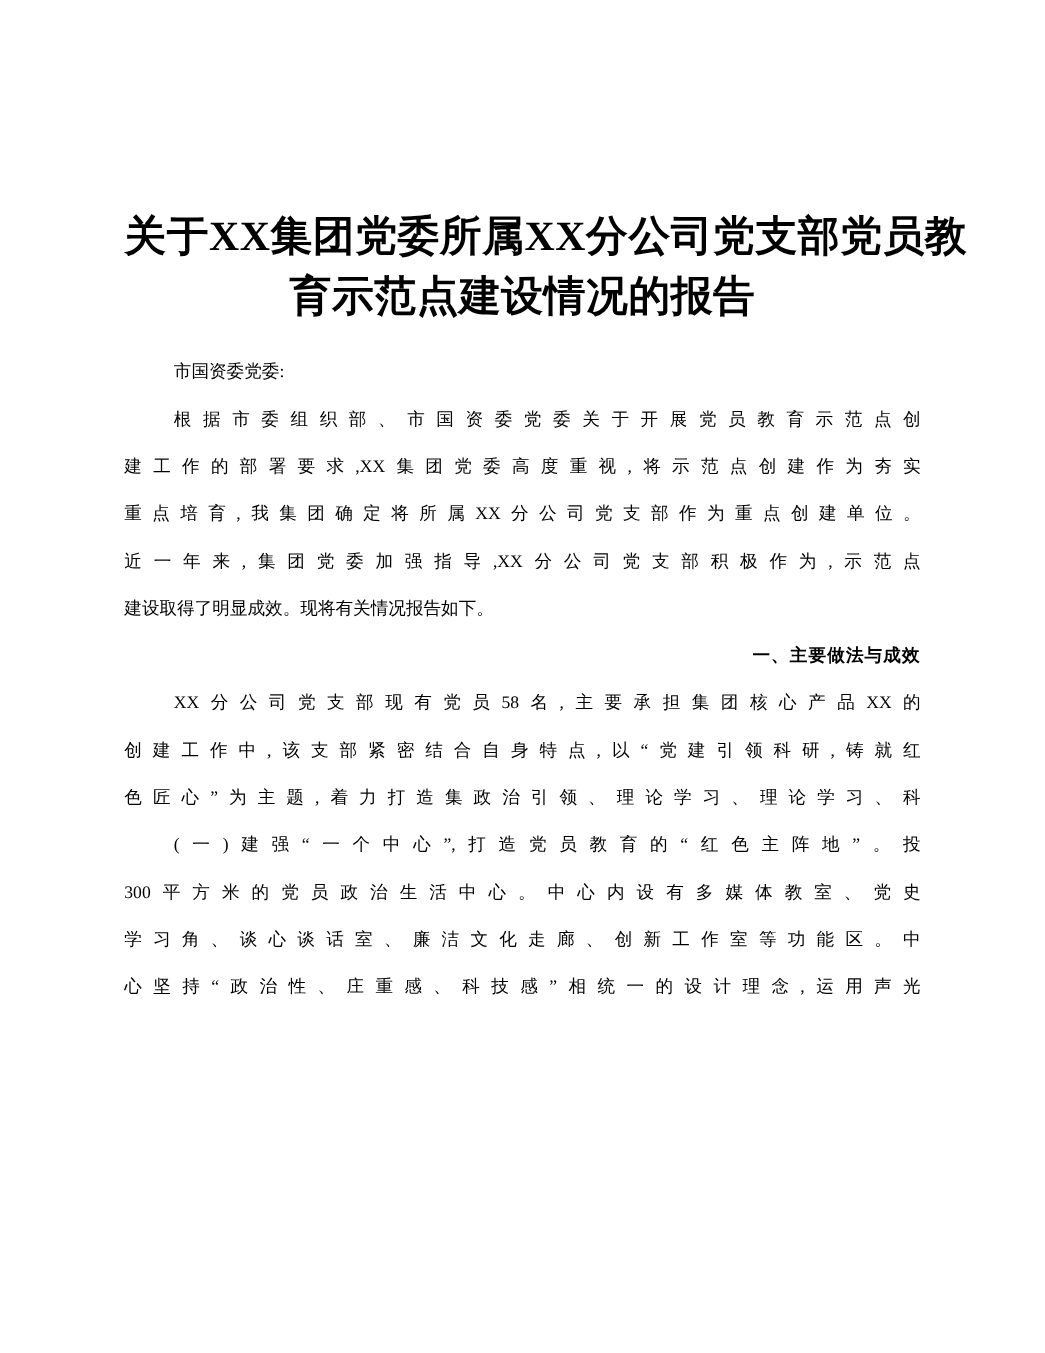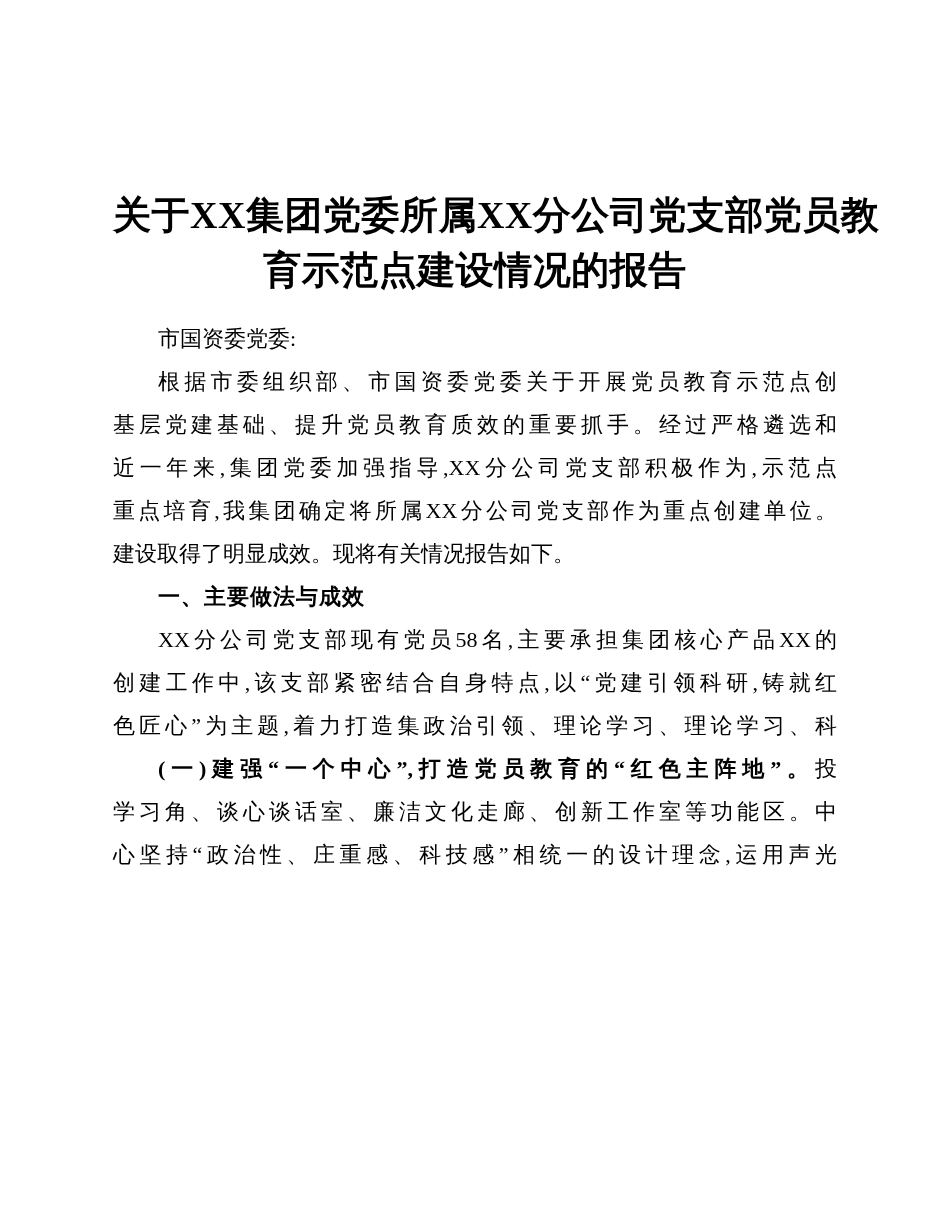--- a/index.html
+++ b/index.html
@@ -26,65 +26,67 @@
     font-weight: 700;
     font-size: 38px;
     line-height: 55px;
     letter-spacing: 0.5px;
   }
   .doc-title .tline {
     white-space: nowrap;
   }
   .doc-body {
     margin-top: 19px;
-    font-size: 22px;
+    font-size: 16px;
     line-height: 43px;
   }
   .line {
     min-height: 43px;
     white-space: nowrap;
   }
   .indent {
     text-indent: 45px;
   }
   .just {
     white-space: normal;
     text-align: justify;
     text-align-last: justify;
   }
   .h2 {
     font-family: "Liberation Sans", "DejaVu Sans", sans-serif;
     font-weight: 700;
     letter-spacing: 1px;
+    text-align: right;
   }
   .lead {
-    font-weight: 700;
+    font-weight: 400;
   }
 </style>
 </head>
 <body>
 
 <div class="page">
   <div class="inner">
 
     <div class="doc-title">
       <div class="tline">关于XX集团党委所属XX分公司党支部党员教</div>
       <div class="tline">育示范点建设情况的报告</div>
     </div>
 
     <div class="doc-body">
       <div class="line indent">市国资委党委:</div>
       <div class="line indent just">根据市委组织部、市国资委党委关于开展党员教育示范点创</div>
-      <div class="line just">基层党建基础、提升党员教育质效的重要抓手。经过严格遴选和</div>
+      <div class="line just">建工作的部署要求,XX集团党委高度重视,将示范点创建作为夯实</div>
+      <div class="line just">重点培育,我集团确定将所属XX分公司党支部作为重点创建单位。</div>
       <div class="line just">近一年来,集团党委加强指导,XX分公司党支部积极作为,示范点</div>
-      <div class="line just">重点培育,我集团确定将所属XX分公司党支部作为重点创建单位。</div>
       <div class="line">建设取得了明显成效。现将有关情况报告如下。</div>
       <div class="line indent h2">一、主要做法与成效</div>
       <div class="line indent just">XX分公司党支部现有党员58名,主要承担集团核心产品XX的</div>
       <div class="line just">创建工作中,该支部紧密结合自身特点,以“党建引领科研,铸就红</div>
       <div class="line just">色匠心”为主题,着力打造集政治引领、理论学习、理论学习、科</div>
       <div class="line indent just"><span class="lead">(一)建强“一个中心”,打造党员教育的“红色主阵地”。</span><span>投</span></div>
+      <div class="line just">300平方米的党员政治生活中心。中心内设有多媒体教室、党史</div>
       <div class="line just">学习角、谈心谈话室、廉洁文化走廊、创新工作室等功能区。中</div>
       <div class="line just">心坚持“政治性、庄重感、科技感”相统一的设计理念,运用声光</div>
     </div>
 
   </div>
 </div>
 
 </body></html>

